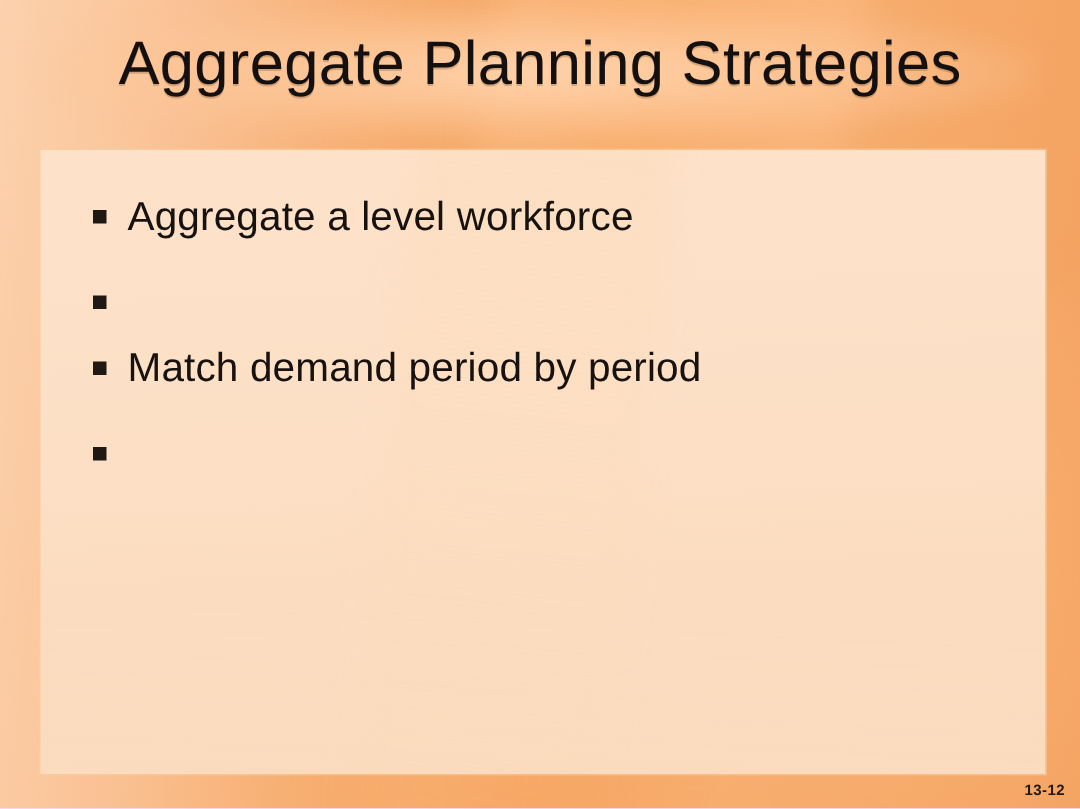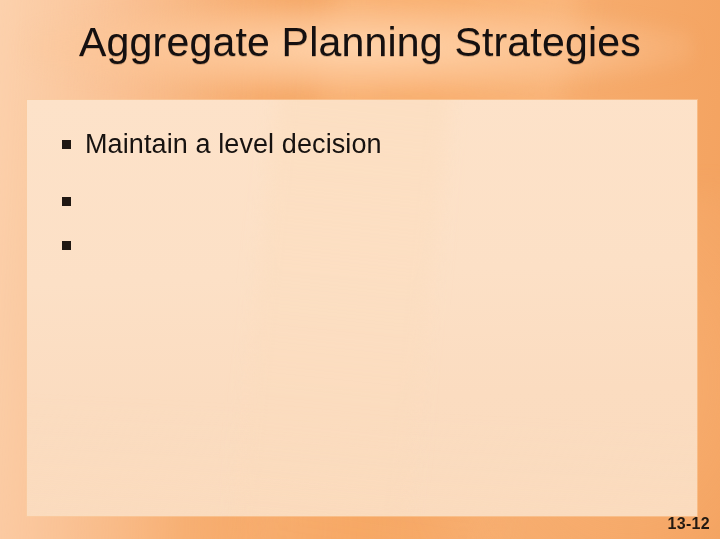--- a/index.html
+++ b/index.html
@@ -147,21 +147,21 @@
     color: #171210;
     letter-spacing: .1px;
     max-width: 470px;
   }
 
   
   .slide-number {
     position: absolute;
     right: 10px;
     bottom: 6px;
-    font-size: 16px;
+    font-size: 10px;
     font-weight: bold;
     color: #231a12;
     letter-spacing: .3px;
     margin-top: 13px;
   }
 </style>
 </head>
 <body>
 
 <div id="slide">
@@ -175,27 +175,31 @@
   <div class="title">Aggregate Planning Strategies</div>
 
   <div class="panel">
     <div class="panel-swoosh"></div>
     <div class="panel-swoosh-2"></div>
 
     <div class="bullets">
 
       <div class="bullet-row">
         <span class="bullet-marker"></span>
-        <span class="bullet-text">Maintain a level decision</span>
-      </div>
-
-      <div class="bullet-row">
-        <span class="bullet-marker"></span>
-      </div>
-
+        <span class="bullet-text">Aggregate a level workforce</span>
+      </div>
+
+      <div class="bullet-row">
+        <span class="bullet-marker"></span>
+      </div>
+
+      <div class="bullet-row">
+        <span class="bullet-marker"></span>
+        <span class="bullet-text">Match demand period by period</span>
+      </div>
 
       <div class="bullet-row">
         <span class="bullet-marker"></span>
       </div>
 
     </div>
   </div>
 
   <div class="slide-number">13-12</div>
 

